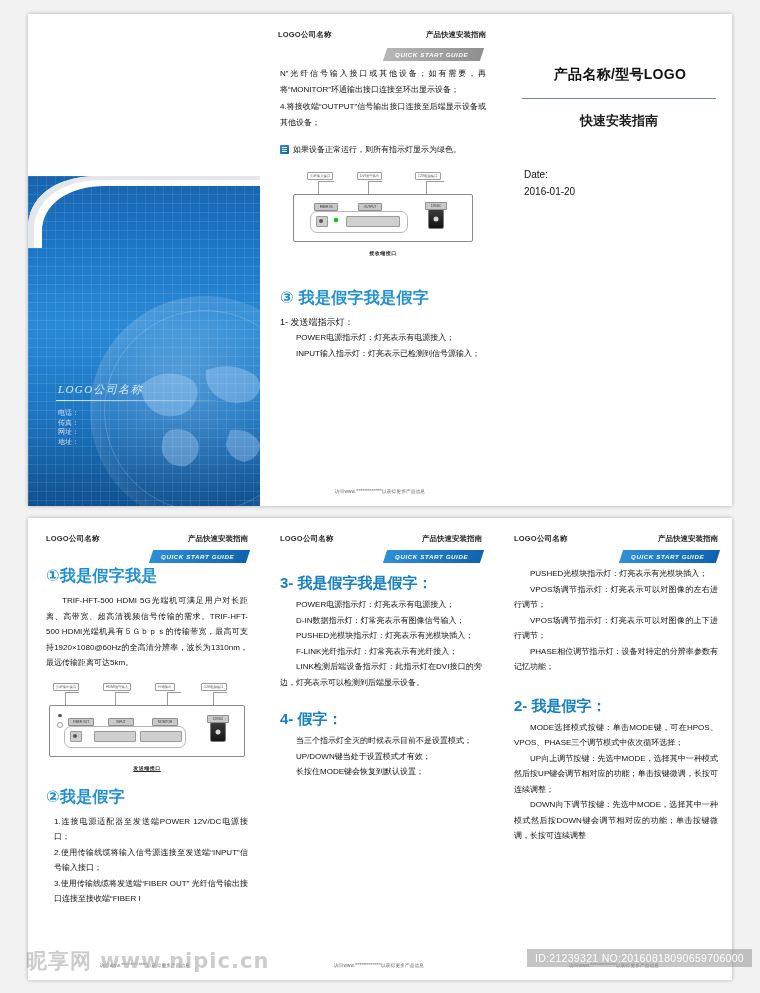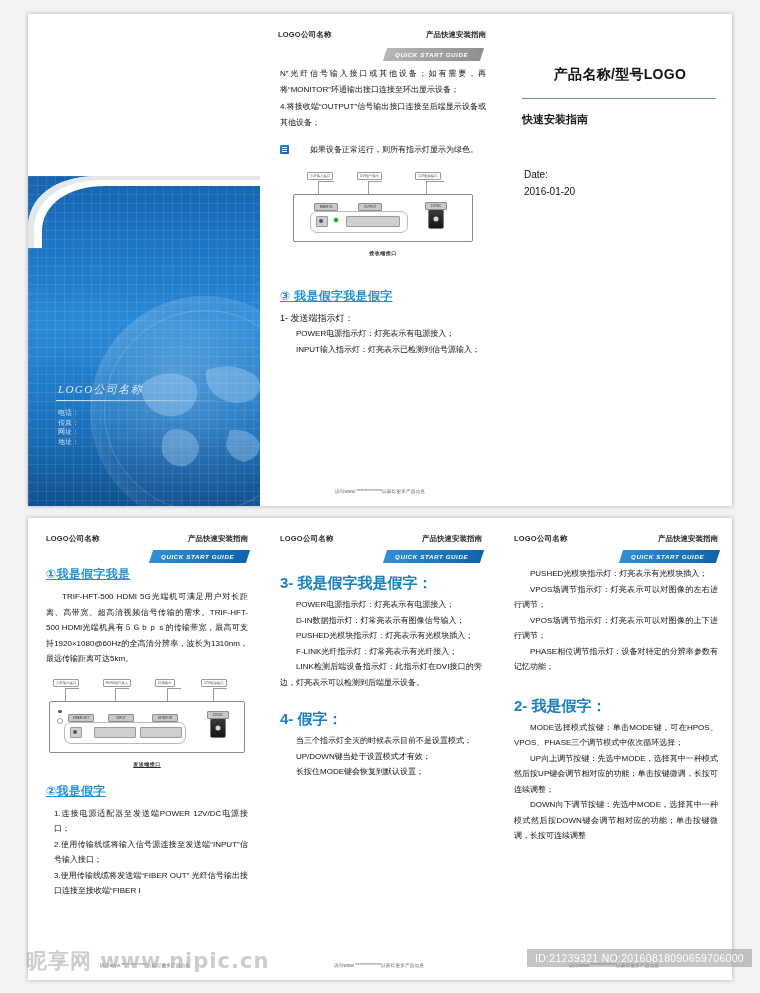--- a/index.html
+++ b/index.html
@@ -69,36 +69,36 @@
   .qsg{
     position:absolute;height:13px;line-height:13px;padding:0 14px 0 10px;
     font-size:6.2px;font-style:italic;font-weight:bold;letter-spacing:.6px;
     color:#fff;transform:skewX(-18deg);
   }
   .qsg span{display:block;transform:skewX(18deg);}
   .qsg.gray{background:linear-gradient(to right,#b7b7b7,#8f8f8f);}
   .qsg.blue{background:linear-gradient(to right,#2f8fd6,#0f63ae);}
 
   .sect-h{
-    font-size:12px;font-weight:bold;color:#1f8fd0;
-    text-decoration:underline;letter-spacing:.3px;margin:0 0 6px 0;
+    font-size:16px;font-weight:bold;color:#1f8fd0;
+    letter-spacing:.3px;margin:0 0 6px 0;
   }
   .num-h{font-size:15px;font-weight:bold;color:#1580c4;margin:8px 0 4px 0;}
   .body-t{font-size:8px;line-height:15.5px;color:#111;text-align:justify;margin:0;}
   .body-t.indent{text-indent:16px;}
   .pg-foot{
     position:absolute;bottom:12px;left:0;right:0;text-align:center;
     font-size:4.6px;color:#5b5b5b;letter-spacing:.2px;
   }
 
   
   #p1-mid{left:232px;width:240px;}
   #p1-mid .col-head{left:18px;right:14px;}
   .p1m-body{position:absolute;left:20px;right:14px;top:52px;}
-  .p1m-note{display:flex;gap:21px;margin-top:12px;}
+  .p1m-note{display:flex;gap:4px;margin-top:12px;}
   .note-ic{
     flex:0 0 auto;width:9px;height:9px;margin-top:3px;
     background:linear-gradient(135deg,#2f8fd6,#1160a8);
     position:relative;border-radius:1px;
   }
   .note-ic:after{content:"";position:absolute;left:2px;top:2px;width:5px;height:1px;
     background:#fff;box-shadow:0 2px 0 #fff,0 4px 0 #fff;}
 
   
   .diagram{position:relative;margin:14px auto 0 auto;}
@@ -136,21 +136,21 @@
   .dg-cap{text-align:center;font-size:5px;color:#2a2a2a;font-weight:bold;margin-top:8px;letter-spacing:.5px;}
   .dg-cap.ul{text-decoration:underline;}
 
   
   #p1-cover{left:472px;width:232px;}
   .cover-title{
     position:absolute;left:24px;right:16px;top:52px;
     font-size:14px;font-weight:bold;color:#111;letter-spacing:.3px;text-align:center;
   }
   .cover-line{position:absolute;left:22px;right:16px;top:84px;height:1px;background:#6d8aa3;}
-  .cover-sub{position:absolute;left:22px;right:16px;top:98px;text-align:left;font-size:11px;font-weight:bold;color:#1c1c1c;}
+  .cover-sub{position:absolute;left:22px;right:16px;top:98px;text-align:center;font-size:13px;font-weight:bold;color:#1c1c1c;}
   .cover-date{position:absolute;left:24px;top:152px;font-size:10px;line-height:17px;color:#111;}
 
   
   #page2{left:28px;top:518px;width:704px;height:462px;}
   .p2col{position:absolute;top:0;bottom:0;background:#fff;}
   #p2-a{left:0;width:234px;}
   #p2-b{left:234px;width:234px;}
   #p2-c{left:468px;width:236px;}
   .p2pad{position:absolute;left:18px;right:14px;top:0;bottom:0;}
   .divider{position:absolute;top:10px;bottom:10px;width:1px;background:#dcdcdc;}

